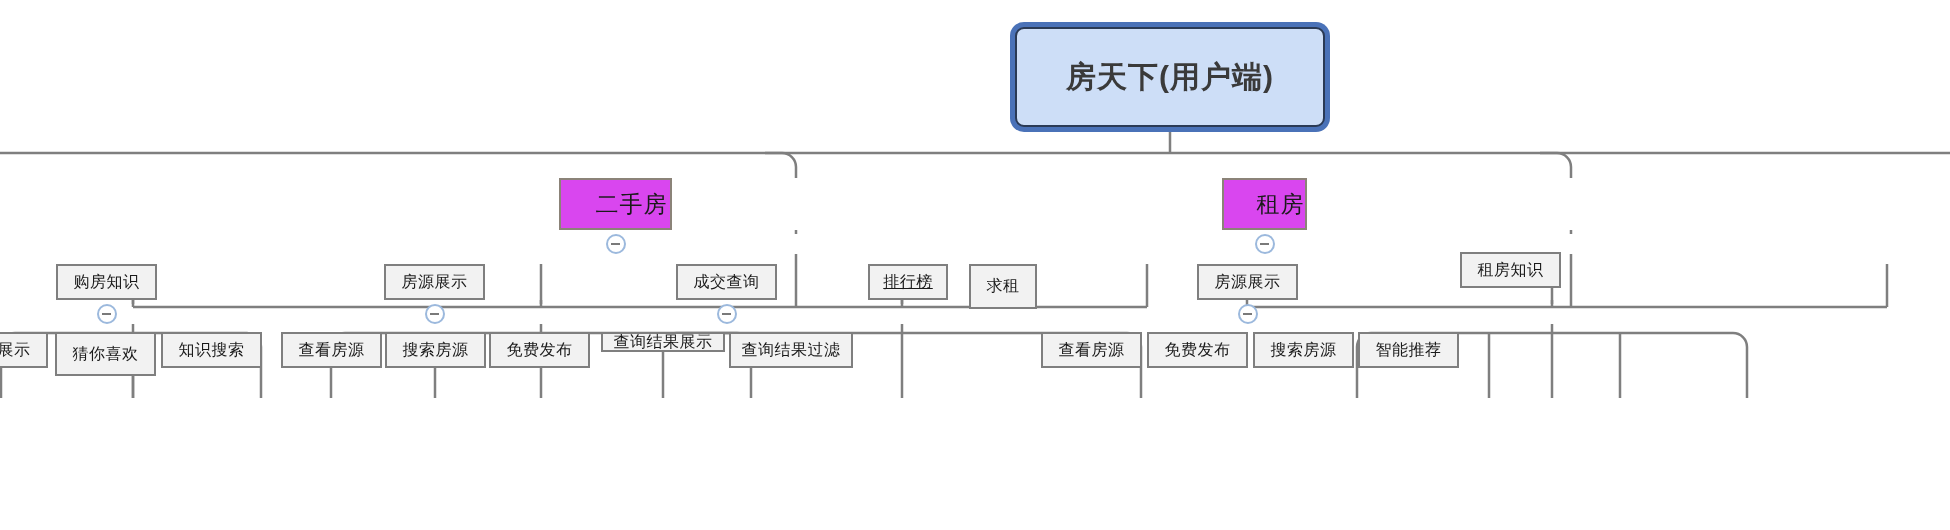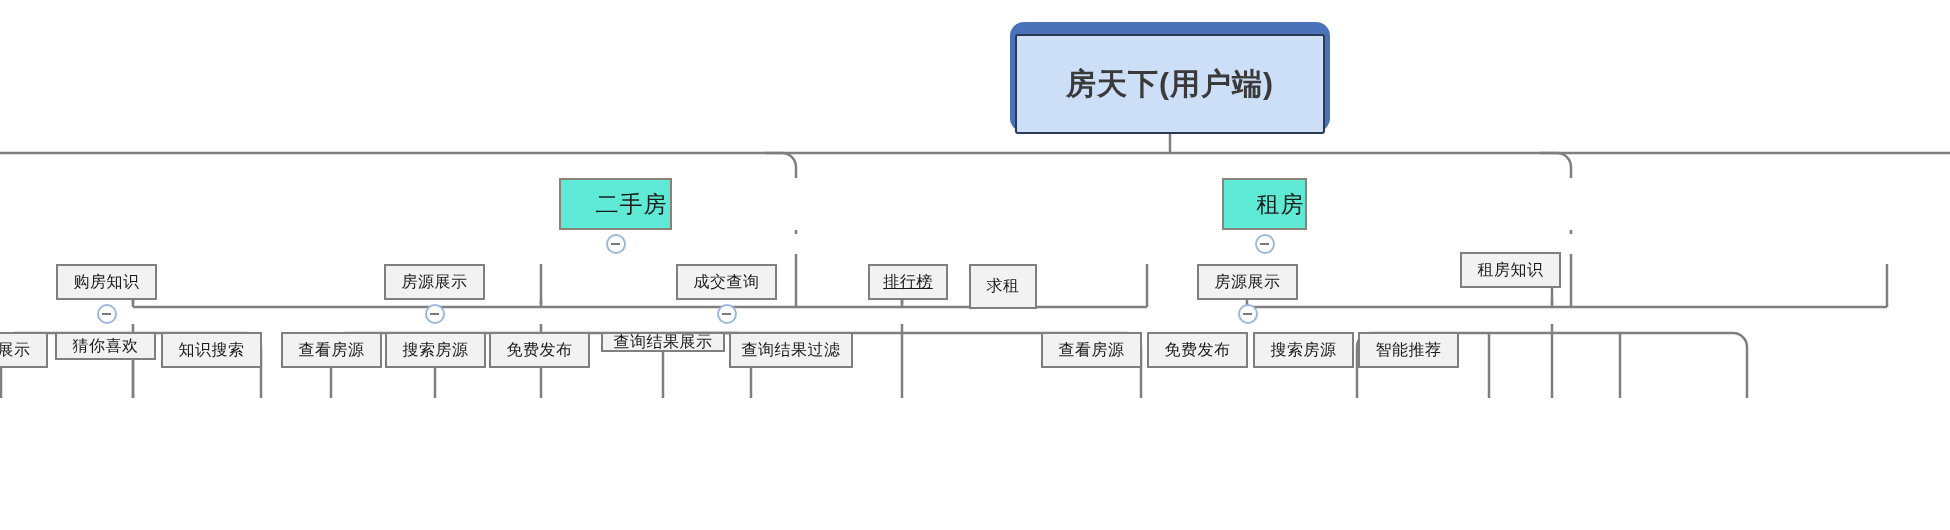--- a/index.html
+++ b/index.html
@@ -33,51 +33,50 @@
   }
   
   .lvl-plain {
     background: #f2f2f2;
     border: 2px solid #7f7f7f;
     font-size: 16px;
     letter-spacing: 0.5px;
   }
   
   .lvl-cream {
-    background: #5eead4;
+    background: #d946ef;
     border: 2px solid #8b8378;
     font-size: 23px;
     letter-spacing: 1px;
     padding-left: 32px;
   }
   
   .root-outer {
     position: absolute;
     box-sizing: border-box;
     background: #4a72b8;
     border-radius: 14px;
     padding: 5px;
   }
   .root-inner {
     box-sizing: border-box;
     width: 100%;
     height: 100%;
     background: #cddef7;
     border: 2px solid #2a3a55;
-    border-radius: 3px;
+    border-radius: 9px;
     display: flex;
     align-items: center;
     justify-content: center;
     font-size: 30px;
     font-weight: bold;
     color: #3a3a3a;
     letter-spacing: 1px;
     white-space: nowrap;
     user-select: none;
-    margin-top: 7px;
   }
   .collapse-btn {
     position: absolute;
     width: 20px;
     height: 20px;
     box-sizing: border-box;
     border-radius: 50%;
     background: #ffffff;
     border: 2px solid #9cb9dd;
     display: flex;
@@ -181,21 +180,21 @@
     </div>
     <div class="node-box lvl-plain" style="left: 1197px; top: 264px; width: 101px; height: 36px;">
       <span>房源展示</span>
     </div>
     <div class="node-box lvl-plain" style="left: 1460px; top: 252px; width: 101px; height: 36px;">
       <span>租房知识</span>
     </div>
     <div class="node-box lvl-plain" style="left: -20px; top: 332px; width: 68px; height: 36px;">
       <span>展示</span>
     </div>
-    <div class="node-box lvl-plain" style="left: 55px; top: 332px; width: 101px; height: 28px;">
+    <div class="node-box lvl-plain" style="left: 55px; top: 332px; width: 101px; height: 44px;">
       <span>猜你喜欢</span>
     </div>
     <div class="node-box lvl-plain" style="left: 161px; top: 332px; width: 101px; height: 36px;">
       <span>知识搜索</span>
     </div>
     <div class="node-box lvl-plain" style="left: 281px; top: 332px; width: 101px; height: 36px;">
       <span>查看房源</span>
     </div>
     <div class="node-box lvl-plain" style="left: 385px; top: 332px; width: 101px; height: 36px;">
       <span>搜索房源</span>

